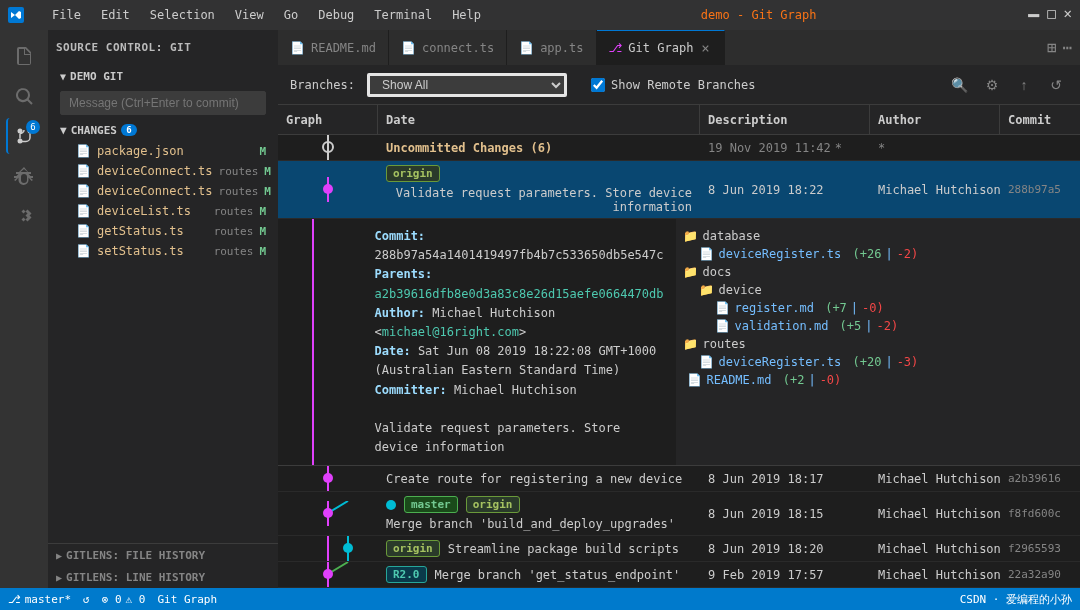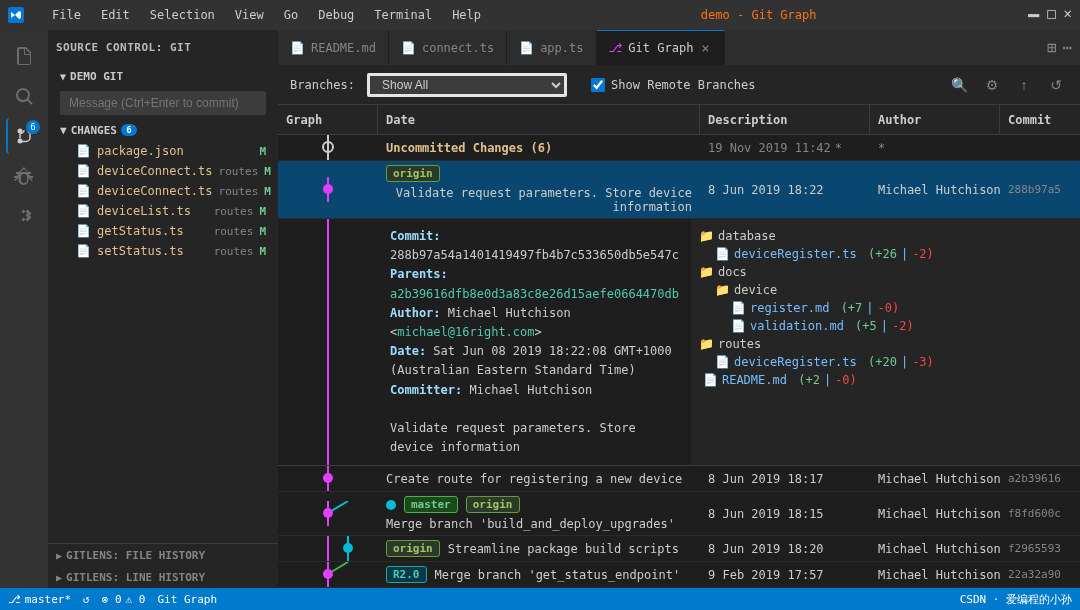--- a/index.html
+++ b/index.html
@@ -464,20 +464,21 @@
 
     .commit-hash { color: #858585; font-size: 11px; }
 
     
     .expand-row {
       border-bottom: 1px solid #3c3c3c;
     }
     .expand-row-inner {
       display: flex;
       min-height: 200px;
+      justify-content: center;
     }
   </style>
 </head>
 <body>
 
 <div class="title-bar">
   <div class="title-bar-left">
     <div class="title-bar-logo">
       <svg width="12" height="12" viewBox="0 0 12 12">
           <path d="M1 3L5 6L1 9V3M5 6L9 2L11 3V9L9 10L5 6" fill="white"></path>

